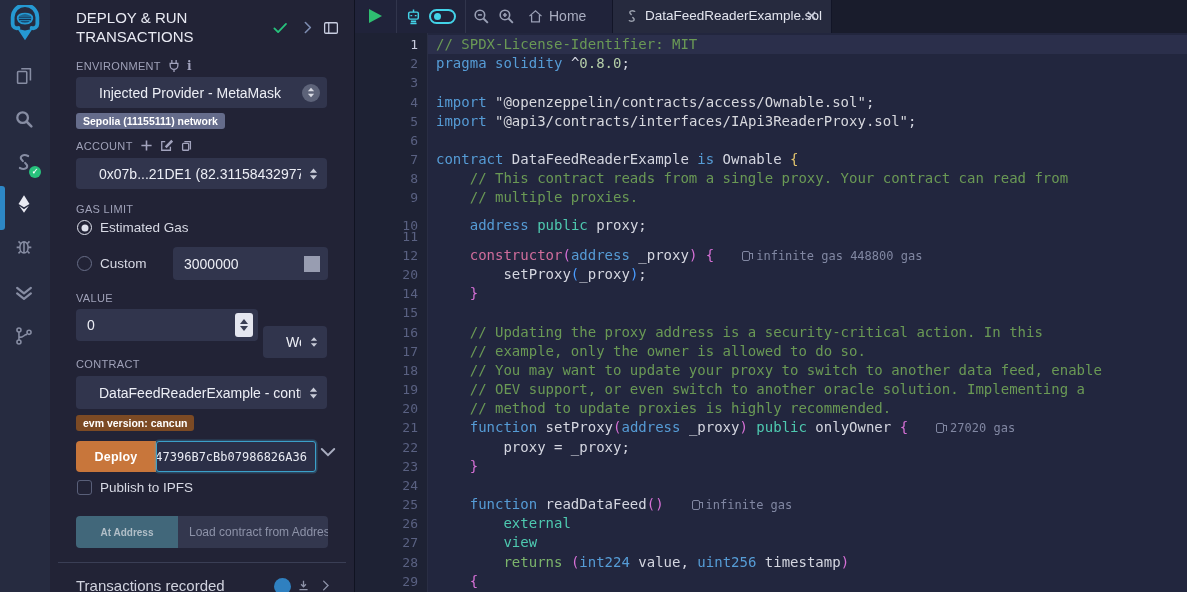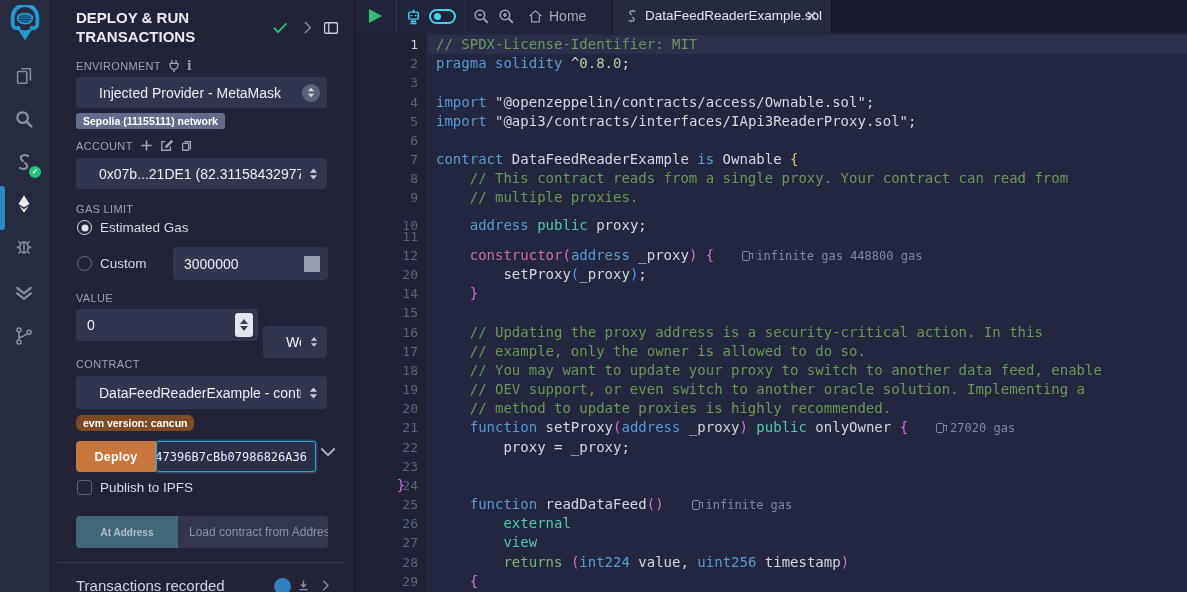--- a/index.html
+++ b/index.html
@@ -11,31 +11,31 @@
   .iconbar{position:absolute;left:0;top:0;width:50px;height:592px;background:var(--iconbar-bg);}
   .logo{position:absolute;left:6px;top:5px;width:38px;height:38px;}
   .icon-slot{position:absolute;left:13px;width:24px;height:24px;color:#878da3;}
   .icon-slot.active{color:#e9eaf2;}
   .icon-slot .badge{position:absolute;right:-4px;bottom:-3px;width:12px;height:12px;border-radius:50%;background:var(--accent-green);color:#fff;font-size:8px;line-height:12px;text-align:center;font-weight:bold;}
   .active-bar{position:absolute;left:0;top:186px;width:5px;height:44px;background:#2d87c5;border-radius:0 3px 3px 0;}
 
   
   .panel{position:absolute;left:50px;top:0;width:305px;height:592px;background:var(--panel-bg);border-right:1px solid #101321;}
   .panel .abs{position:absolute;}
-  .ptitle{left:26px;top:8px;width:215px;font-size:15px;line-height:19px;font-weight:700;color:#e9eaf3;}
+  .ptitle{left:26px;top:8px;width:215px;font-size:15px;line-height:19px;font-weight:400;color:#e9eaf3;}
   .hdr-ic{top:19px;width:18px;height:18px;}
   .sec-label{font-size:11px;font-weight:500;letter-spacing:.03em;color:#9fa1b8;display:flex;align-items:center;gap:7px;}
   .select,.mockinput{background:var(--input-bg);border-radius:4px;color:#eceef5;font-size:14px;display:flex;align-items:center;overflow:hidden;}
   .select{position:relative;}
   .select .val{padding-left:23px;white-space:nowrap;overflow:hidden;max-width:calc(100% - 26px);}
   .dbl-caret{position:absolute;right:9px;top:50%;transform:translateY(-50%);}
   .env-circle{position:absolute;right:7px;top:50%;transform:translateY(-50%);width:18px;height:18px;border-radius:50%;background:#5d6379;display:flex;align-items:center;justify-content:center;}
   .pill{font-size:10.5px;font-weight:bold;color:#fff;border-radius:3px;padding:2px 7px;display:inline-block;}
   .net-pill{background:var(--network-badge-bg);}
-  .evm-pill{background:var(--evm-badge-bg);border-radius:6px;}
+  .evm-pill{background:var(--evm-badge-bg);}
   .radio{width:15px;height:15px;border-radius:50%;border:1.5px solid #676d87;position:relative;}
   .radio.sel{border-color:#dfe1ec;}
   .radio.sel::after{content:"";position:absolute;left:50%;top:50%;transform:translate(-50%,-50%);width:7px;height:7px;border-radius:50%;background:#dfe1ec;}
   .rlabel{font-size:13.5px;color:#d7d9e4;}
   .mockinput{padding-left:11px;}
   .spin-box{position:absolute;right:5px;top:4px;width:18px;height:24px;background:#e4e6ef;border-radius:3px;display:flex;flex-direction:column;align-items:center;justify-content:center;gap:2px;}
   .spin-box i{width:0;height:0;border-left:4px solid transparent;border-right:4px solid transparent;}
   .spin-box i.up{border-bottom:5px solid #3a3f55;}
   .spin-box i.dn{border-top:5px solid #3a3f55;}
   .gray-sq{position:absolute;right:8px;top:50%;transform:translateY(-50%);width:16px;height:16px;background:#989db1;}
@@ -402,21 +402,21 @@
             <span class="ct"><span class="tk-c">    // method to update proxies is highly recommended.</span></span>
           </div>
           <div class="code-line" style="top: 385.4px;">
             <span class="ln">21</span>
             <span class="ct"><span class="tk-d">    </span><span class="tk-k">function</span><span class="tk-d"> setProxy</span><span class="tk-b2">(</span><span class="tk-k">address</span><span class="tk-d"> _proxy</span><span class="tk-b2">)</span><span class="tk-d"> </span><span class="tk-m">public</span><span class="tk-d"> onlyOwner </span><span class="tk-b2">{</span><span class="gas-note"><span class="pump"></span>27020 gas</span></span>
           </div>
           <div class="code-line" style="top: 404.57px;">
             <span class="ln">22</span>
             <span class="ct"><span class="tk-d">        proxy = _proxy;</span></span>
           </div>
-          <div class="code-line" style="top: 423.74px; flex-direction: column;">
+          <div class="code-line" style="top: 423.74px;">
             <span class="ln">23</span>
             <span class="ct"><span class="tk-d">    </span><span class="tk-b2">}</span></span>
           </div>
           <div class="code-line" style="top: 442.91px;">
             <span class="ln">24</span>
             <span class="ct"></span>
           </div>
           <div class="code-line" style="top: 462.08px;">
             <span class="ln">25</span>
             <span class="ct"><span class="tk-d">    </span><span class="tk-k">function</span><span class="tk-d"> readDataFeed</span><span class="tk-b2">()</span><span class="gas-note"><span class="pump"></span>infinite gas</span></span>

